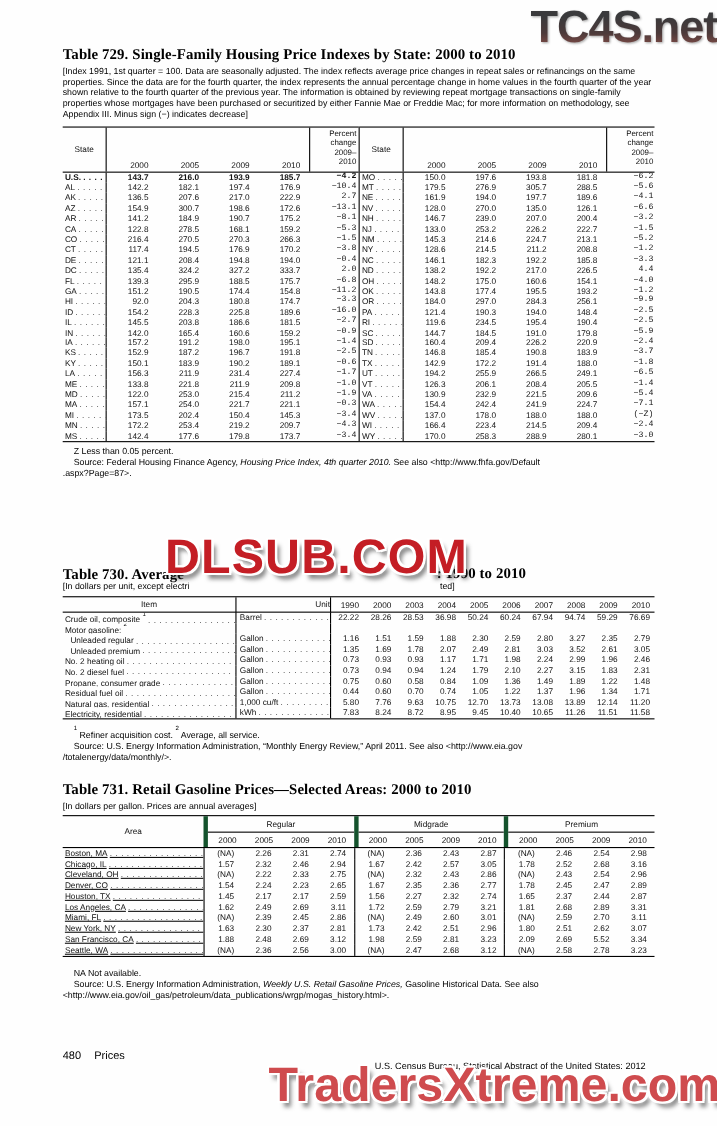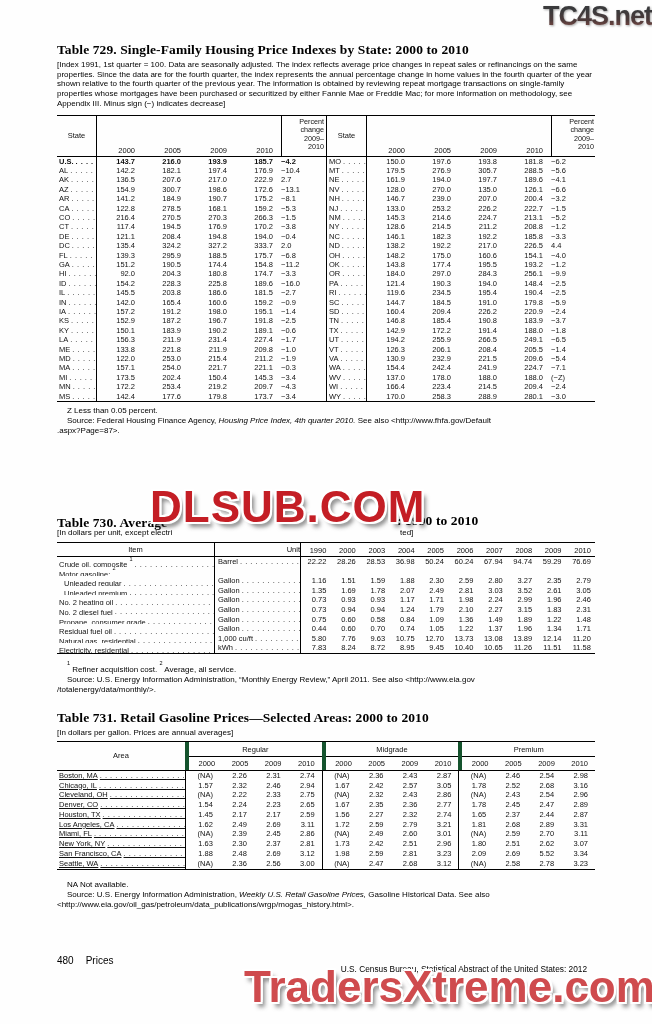--- a/index.html
+++ b/index.html
@@ -34,21 +34,21 @@
   .h729 { display:grid; grid-template-columns:40px 46px 46px 46px 46px 45px; height:42px;
           border-top:1px solid #000; border-bottom:1px solid #000; font-size:7.5px; }
   .h729 .h-state { grid-column:1; display:flex; align-items:center; justify-content:center; border-right:1px solid #000; }
   .h729 .h-year { align-self:end; text-align:right; padding:0 8px 1px 0; }
   .h729 .h-pct { border-left:1px solid #000; text-align:right; white-space:pre-line;
                  font-size:7.2px; line-height:8.6px; padding:2px 2px 0 0; }
   .b729 .row { display:grid; grid-template-columns:40px 46px 46px 46px 46px 45px;
                height:9.42px; line-height:9.42px; font-size:7.5px; }
   .b729 .c-state { border-right:1px solid #000; padding-left:2px; }
   .b729 .c-num { text-align:right; padding-right:8px; }
-  .b729 .c-pct { padding-right:2px; }
+  .b729 .c-pct { text-align:right; padding-right:2px;font-family:Liberation Mono, monospace; }
   .row.bold { font-weight:bold; }
   .fn729 { margin-top:4px; }
 
   
   .title-line { position:relative; height:14px; }
   .title-frag-r730 { position:absolute; left:340px; top:0; }
   .note-line { position:relative; height:11px; margin-top:1px; }
   .note-frag-r730 { position:absolute; left:343px; top:0; }
   .t730 { margin-top:3px; border-bottom:1.5px solid #000; }
   .h730 { display:grid; grid-template-columns:158px 86px repeat(10,29.4px); height:15px;
@@ -79,21 +79,21 @@
   .b731 .grp div { text-align:right; padding-right:7px; }
   .fn731 { margin-top:10px; }
 
   
   .footer-left { position:absolute; left:57px; top:955px; font-size:10px; color:#000; }
   .footer-left .pno { margin-right:12px; }
   .footer-credit { position:absolute; left:57px; top:964px; width:530px; text-align:right; font-size:8.3px; color:#000; }
 
   
   .wm { position:absolute; font-weight:bold; white-space:nowrap; z-index:10; }
-  .wm-tc4s { top:1px; right:0px; font-size:27px; letter-spacing:-1px;
+  .wm-tc4s { top:1px; right:0px; font-size:41px; letter-spacing:-1px;
              background:linear-gradient(180deg,#3a3a3c 30%,#4c3a3a 62%,#8f5049 95%);
              -webkit-background-clip:text; background-clip:text; color:transparent;
              filter:drop-shadow(1px 1px 1px rgba(60,60,60,.45)); }
   .wm-red { color:#c41e25;
             text-shadow:-2px -2px 0 #fff, 2px -2px 0 #fff, -2px 2px 0 #fff, 2px 2px 0 #fff,
                         -2px 0 0 #fff, 2px 0 0 #fff, 0 -2px 0 #fff, 0 2px 0 #fff,
                         4px 5px 4px rgba(40,40,40,.55); }
   .wm-dlsub { left:150px; top:482px; font-size:44px; letter-spacing:1px; }
   .wm-traders { left:244px; top:962px; font-size:44px; letter-spacing:0; color:#cf4b4e;
             text-shadow:-2px -2px 0 #fff, 2px -2px 0 #fff, -2px 2px 0 #fff, 2px 2px 0 #fff,

